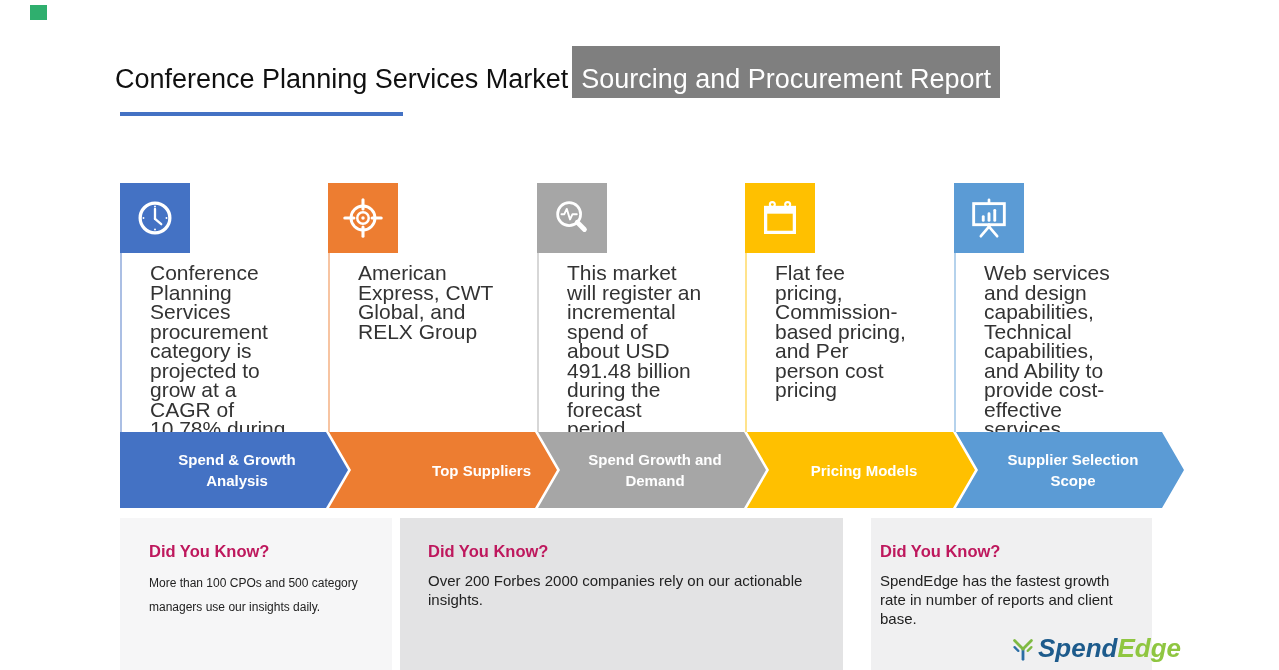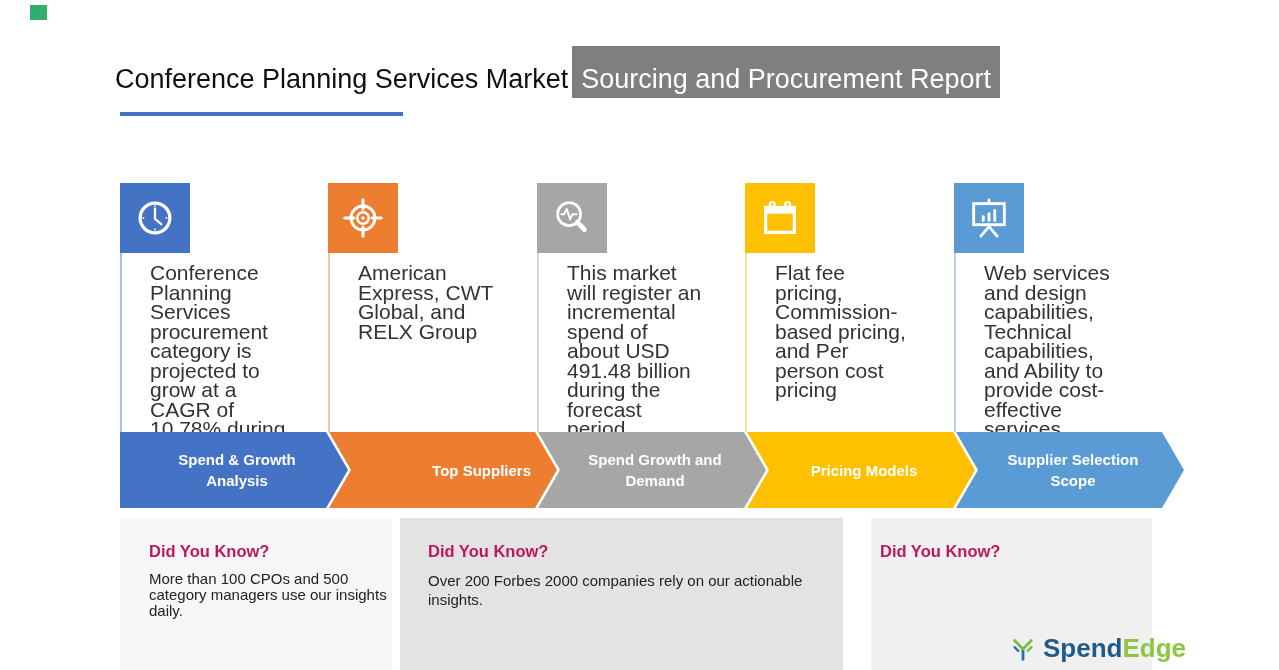--- a/index.html
+++ b/index.html
@@ -31,26 +31,26 @@
   .arrow-mid{clip-path:polygon(0 0, calc(100% - 22px) 0, 100% 50%, calc(100% - 22px) 100%, 0 100%, 22px 50%);}
   .a0{left:120px;align-items:center;} .a1{left:329px;justify-content:flex-end;} .a2{left:538px;} .a3{left:747px;} .a4{left:956px;}
 
   
   .dyk{position:absolute;top:518px;height:152px;box-sizing:border-box;color:#1a1a1a;}
   .dyk-1{left:120px;width:272px;background:#F6F6F7;padding:24px 18px 0 29px;}
   .dyk-2{left:400px;width:443px;background:#E3E3E4;padding:24px 20px 0 28px;}
   .dyk-3{left:871px;width:281px;background:#F0F0F1;padding:24px 10px 0 9px;}
   .dyk-heading{font-size:16.5px;font-weight:bold;color:#be185d;margin:0 0 10px 0;}
   .dyk-body{font-size:15px;line-height:19px;color:#222222;margin:0;}
-  .dyk-1 .dyk-body{font-size:15px;line-height:16px;width:238px;}
+  .dyk-1 .dyk-body{font-size:12px;line-height:24px;width:238px;}
   .dyk-2 .dyk-body{width:402px;}
   .dyk-3 .dyk-body{width:255px;}
 
   
-  .logo{position:absolute;left:1008px;top:633px;display:flex;align-items:center;gap:5px;}
+  .logo{position:absolute;left:1008px;top:633px;display:flex;align-items:center;font-style:italic;}
   .logo-text{font-size:26px;font-weight:600;letter-spacing:0;}
   .logo-spend{color:#1D5B8C;}
   .logo-edge{color:#8FC641;}
 
   svg{display:block;}
 </style>
 </head>
 <body>
 
 <div class="stage">
@@ -155,20 +155,21 @@
   <div class="dyk dyk-1">
     <p class="dyk-heading">Did You Know?</p>
     <p class="dyk-body">More than 100 CPOs and 500 category managers use our insights daily.</p>
   </div>
   <div class="dyk dyk-2">
     <p class="dyk-heading">Did You Know?</p>
     <p class="dyk-body">Over 200 Forbes 2000 companies rely on our actionable insights.</p>
   </div>
   <div class="dyk dyk-3">
     <p class="dyk-heading">Did You Know?</p>
+    <p class="dyk-body">SpendEdge has the fastest growth rate in number of reports and client base.</p>
   </div>
 
   <div class="logo">
     <span>
       <svg width="30" height="30" viewBox="0 0 32 32" fill="none" stroke-linecap="round">
         <path d="M16 27 L16 16" stroke="#2C6EA5" stroke-width="3"></path>
         <path d="M16 16 L7 7" stroke="#7FBA42" stroke-width="3"></path>
         <path d="M16 16 L25 7" stroke="#7FBA42" stroke-width="3"></path>
         <path d="M7 14 L11 18" stroke="#2C6EA5" stroke-width="2.4"></path>
         <path d="M25 14 L21 18" stroke="#7FBA42" stroke-width="2.4"></path>

